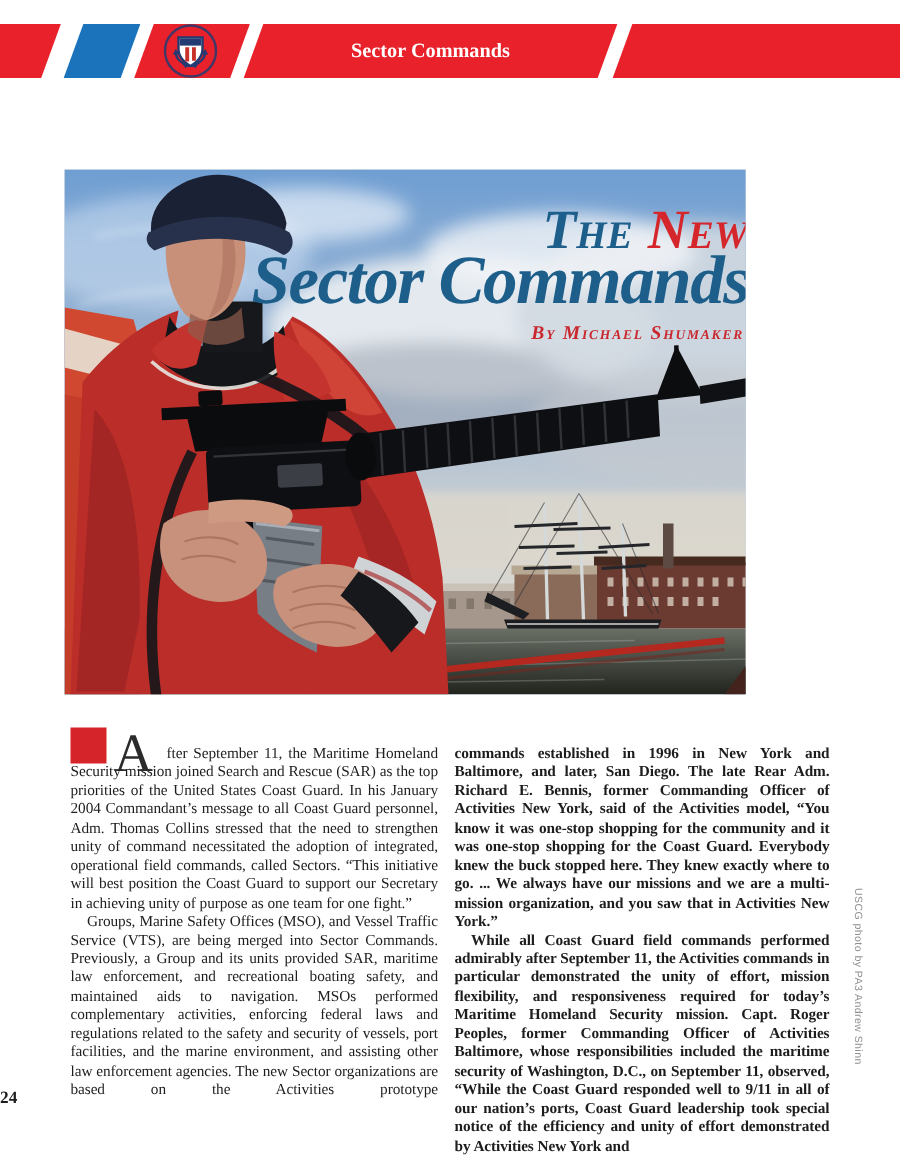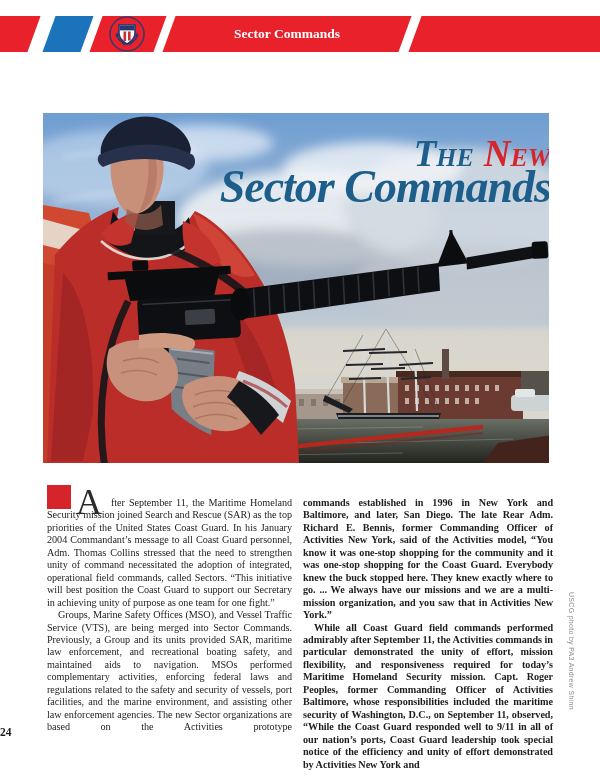--- a/index.html
+++ b/index.html
@@ -12,21 +12,21 @@
   .st1{left:-26px;width:60px;}
   .st2{left:49px;width:38px;}
   .st3{left:96px;width:64px;}
   .st4{left:169px;width:236px;}
   .st5{left:415px;width:200px;}
   .banner-title{position:absolute;top:16px;left:169px;width:236px;height:36px;line-height:36px;
     text-align:center;color:#ffffff;font-weight:bold;font-size:13.5px;font-family:"Liberation Serif",serif;}
   .emblem{position:absolute;left:106px;top:13px;}
 
   
-  .hero{position:absolute;left:43px;top:113px;width:506px;height:350px;overflow:hidden;background:#9db4cc;}
+  .hero{position:absolute;left:43px;top:113px;width:454px;height:350px;overflow:hidden;background:#9db4cc;}
   .hero svg{position:absolute;left:0;top:0;}
   .hero-title{position:absolute;top:22px;right:-2px;text-align:right;line-height:1;font-style:italic;font-weight:bold;}
   .ht1{font-size:37px;color:#1d5f8a;font-variant:small-caps;letter-spacing:0px;}
   .ht1 .w-new{color:#d5262c;margin-left:10px;}
   .ht2{font-size:46px;color:#1d5f8a;margin-top:-8px;letter-spacing:-1px;}
   .byline{font-size:13px;color:#c9292e;font-variant:small-caps;letter-spacing:1.2px;margin-top:5px;margin-right:3px;}
 
   
   .credit{position:absolute;left:568px;top:592px;height:126px;writing-mode:vertical-rl;
     font-family:"Liberation Sans",sans-serif;font-size:7px;color:#8f8f8f;letter-spacing:.3px;}
@@ -286,20 +286,21 @@
 
         <path d="M196,268 C212,276 226,288 236,302 L218,322 C206,306 194,292 184,284 Z" fill="#17181c"></path>
       </g>
     </svg>
 
     <div class="hero-title">
       <div class="ht1">
         <span>The</span><span class="w-new">New</span>
       </div>
       <div class="ht2">Sector Commands</div>
+      <div class="byline">By Michael Shumaker</div>
     </div>
   </div>
 
   <div class="credit">USCG photo by PA3 Andrew Shinn</div>
 
   <div class="article">
     <div class="col1">
       <p>
         <span class="dc-wrap">
             <span class="dc-square"></span>

